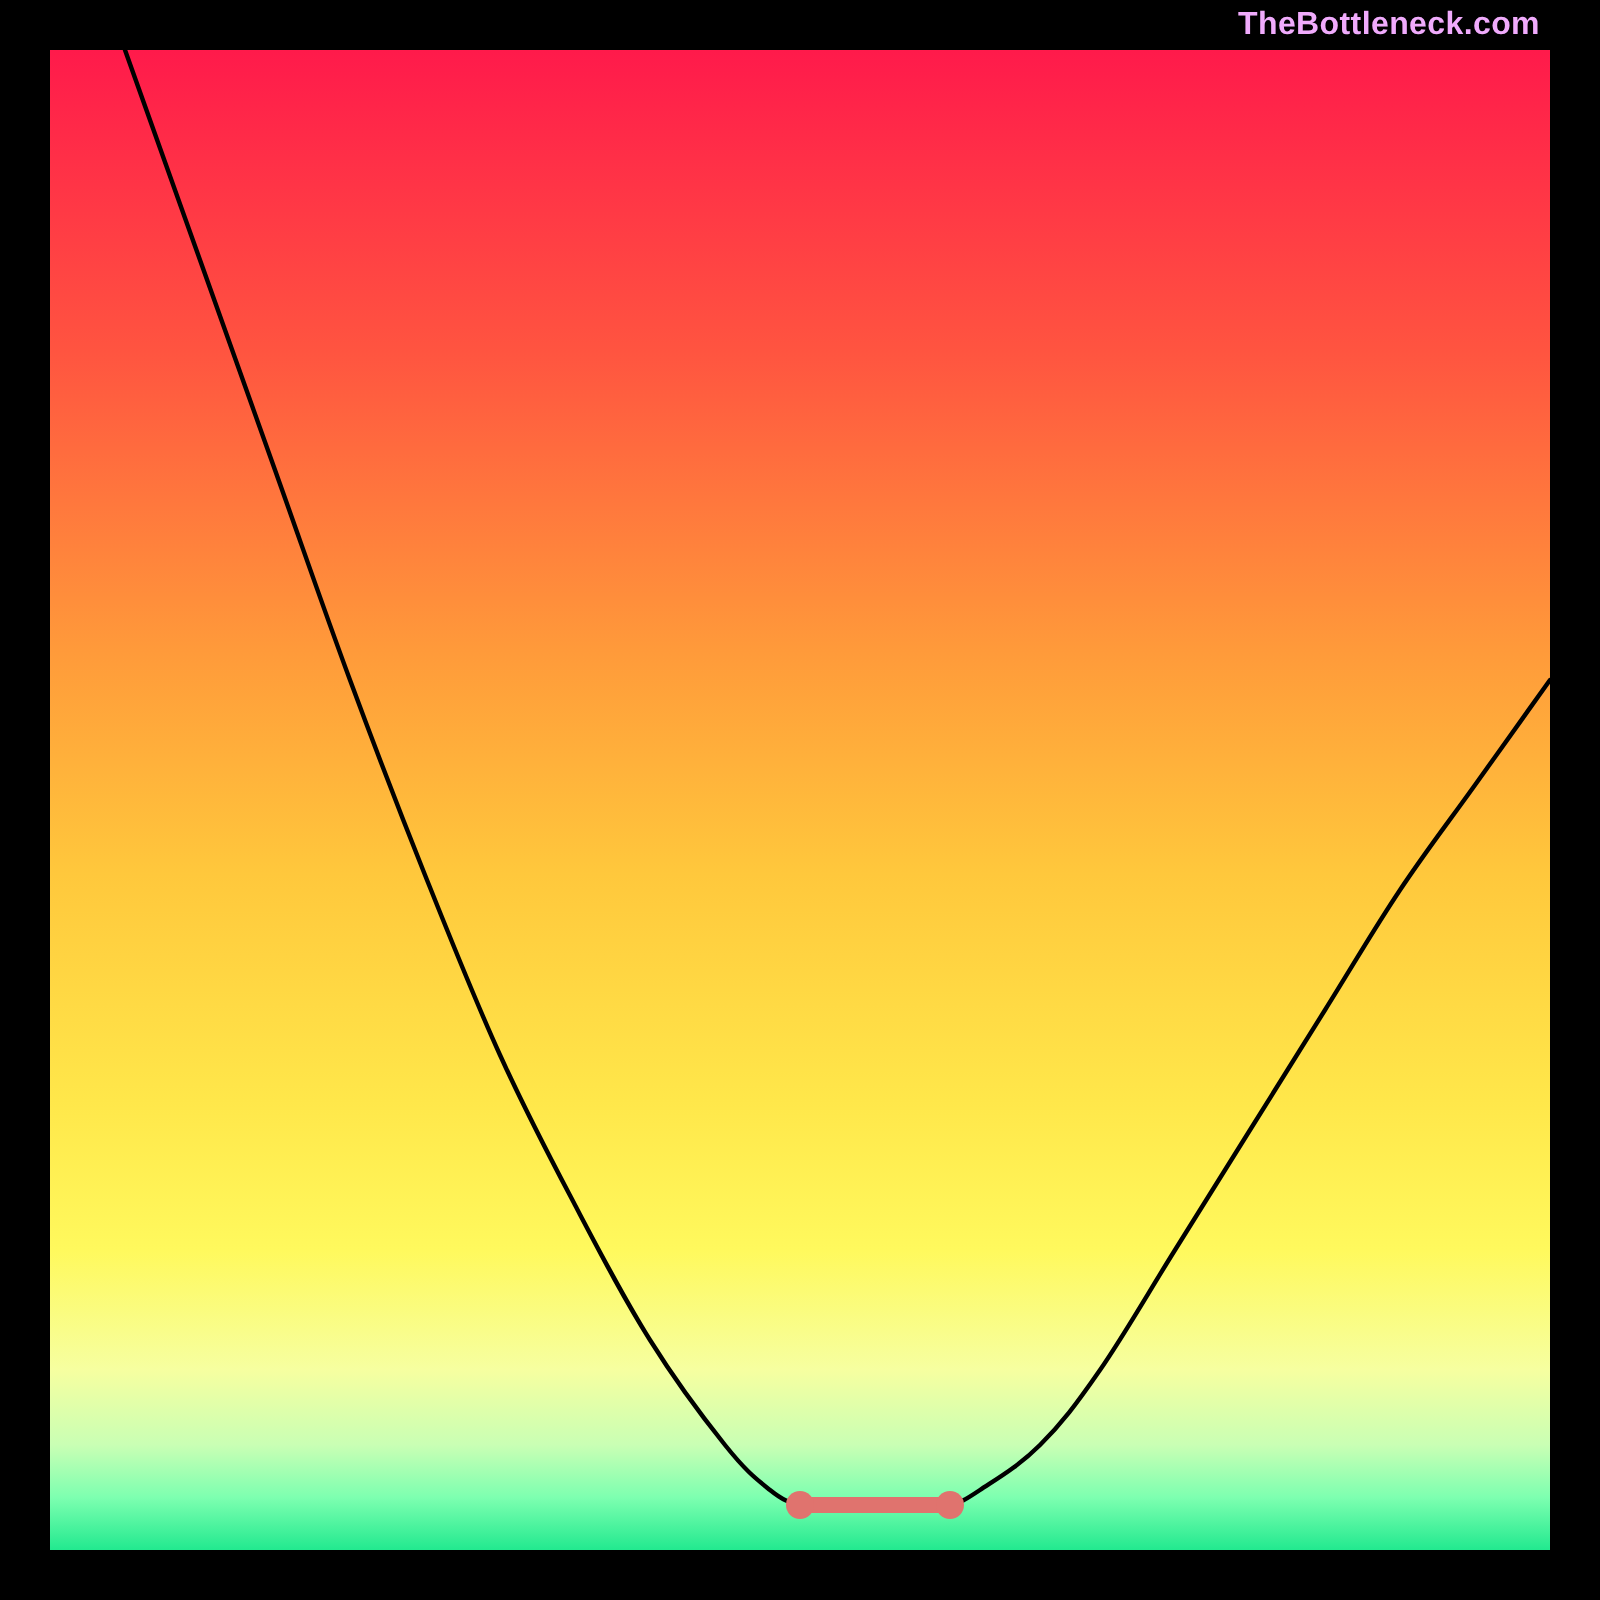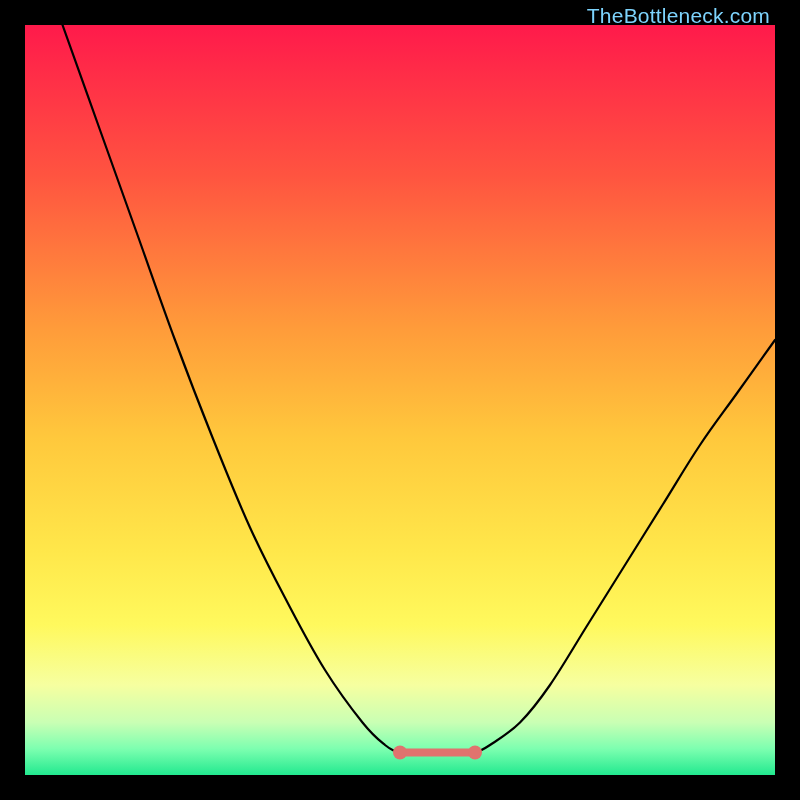--- a/index.html
+++ b/index.html
@@ -31,24 +31,24 @@
   svg.curves {
     position: absolute;
     inset: 0;
     width: 750px;
     height: 750px;
   }
   .watermark {
     position: absolute;
     top: 4px;
     right: 30px;
-    color: #7dd3fc;
-    font-size: 21px;
+    color: #f0abfc;
+    font-size: 16px;
     letter-spacing: 0.2px;
-    font-weight: 400;
+    font-weight: 700;
   }
 </style>
 </head>
 <body>
 
 <div class="frame">
 
   <div class="plot-area">
 
     <svg class="gradient" viewBox="0 0 750 750" preserveAspectRatio="none">

